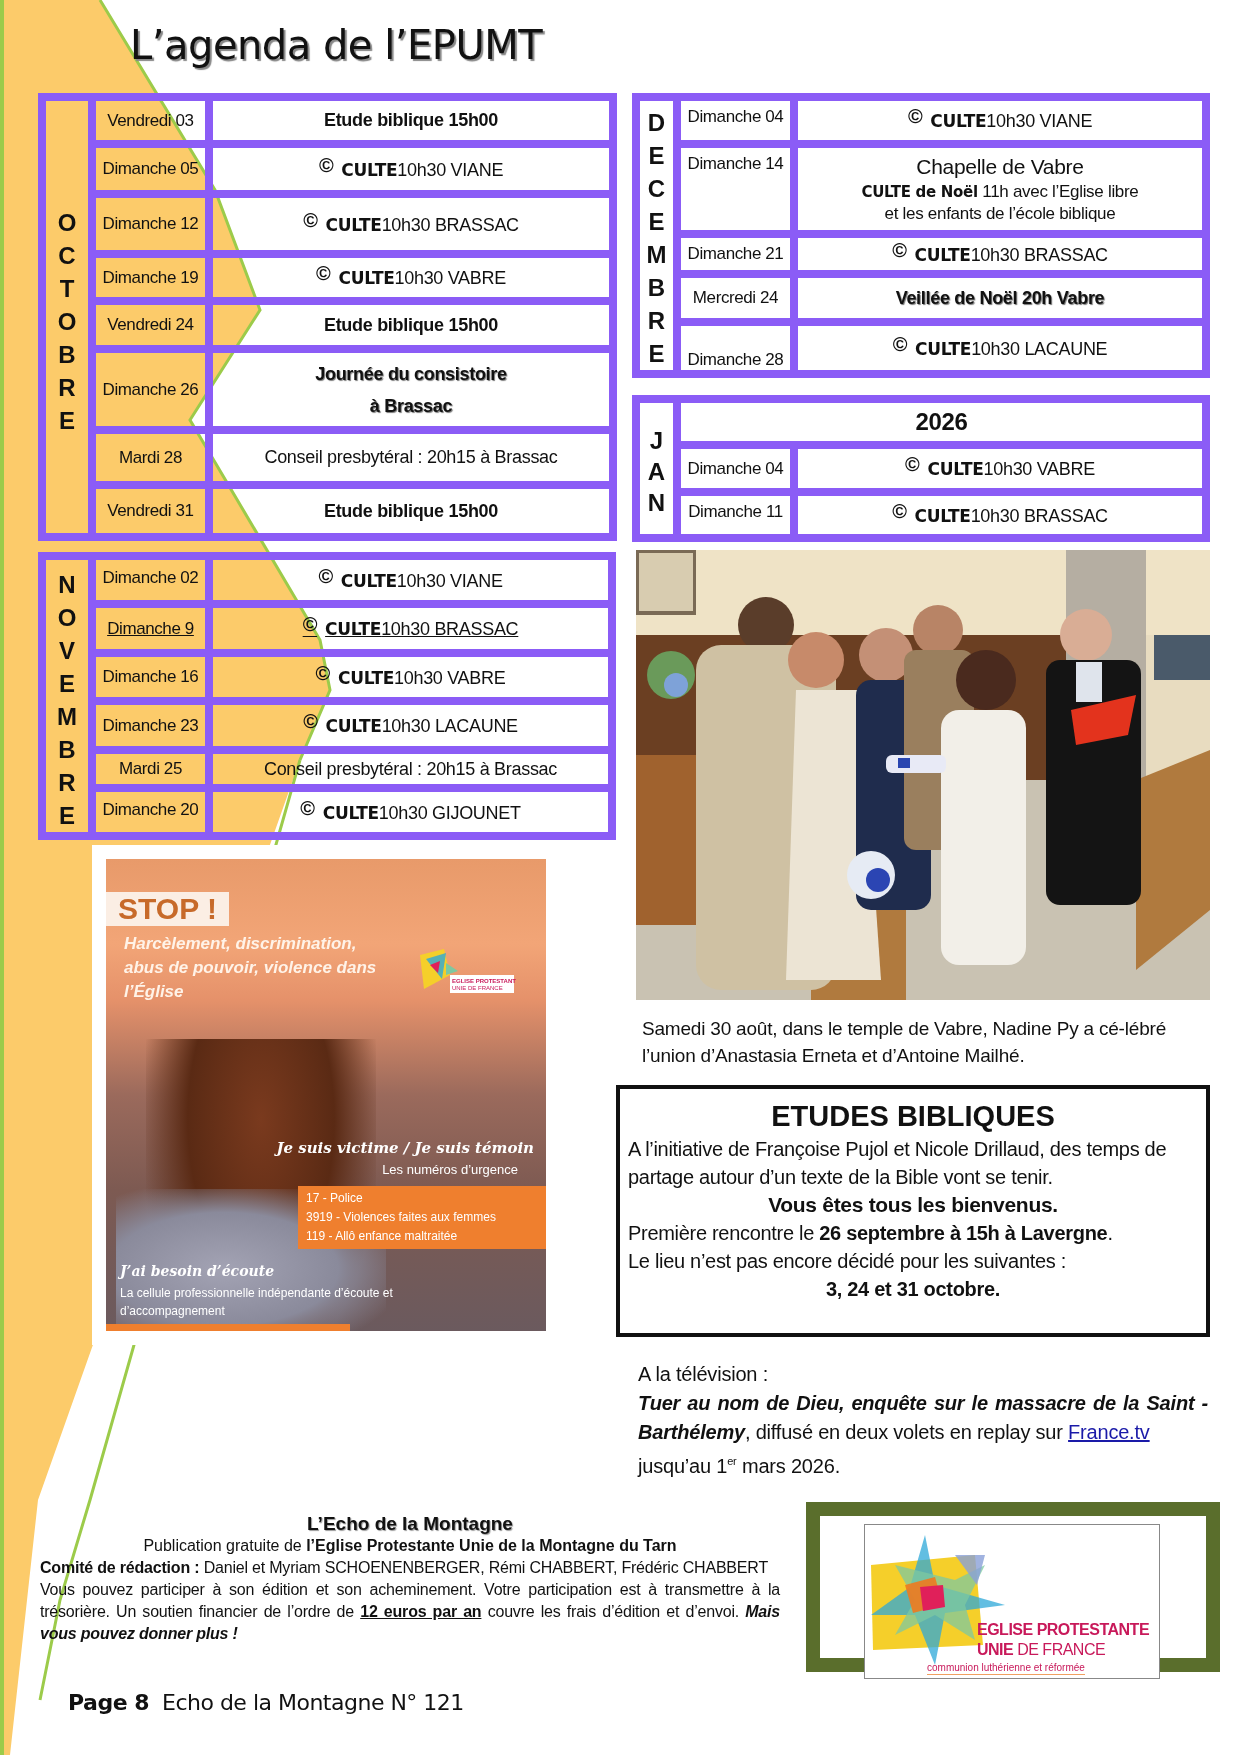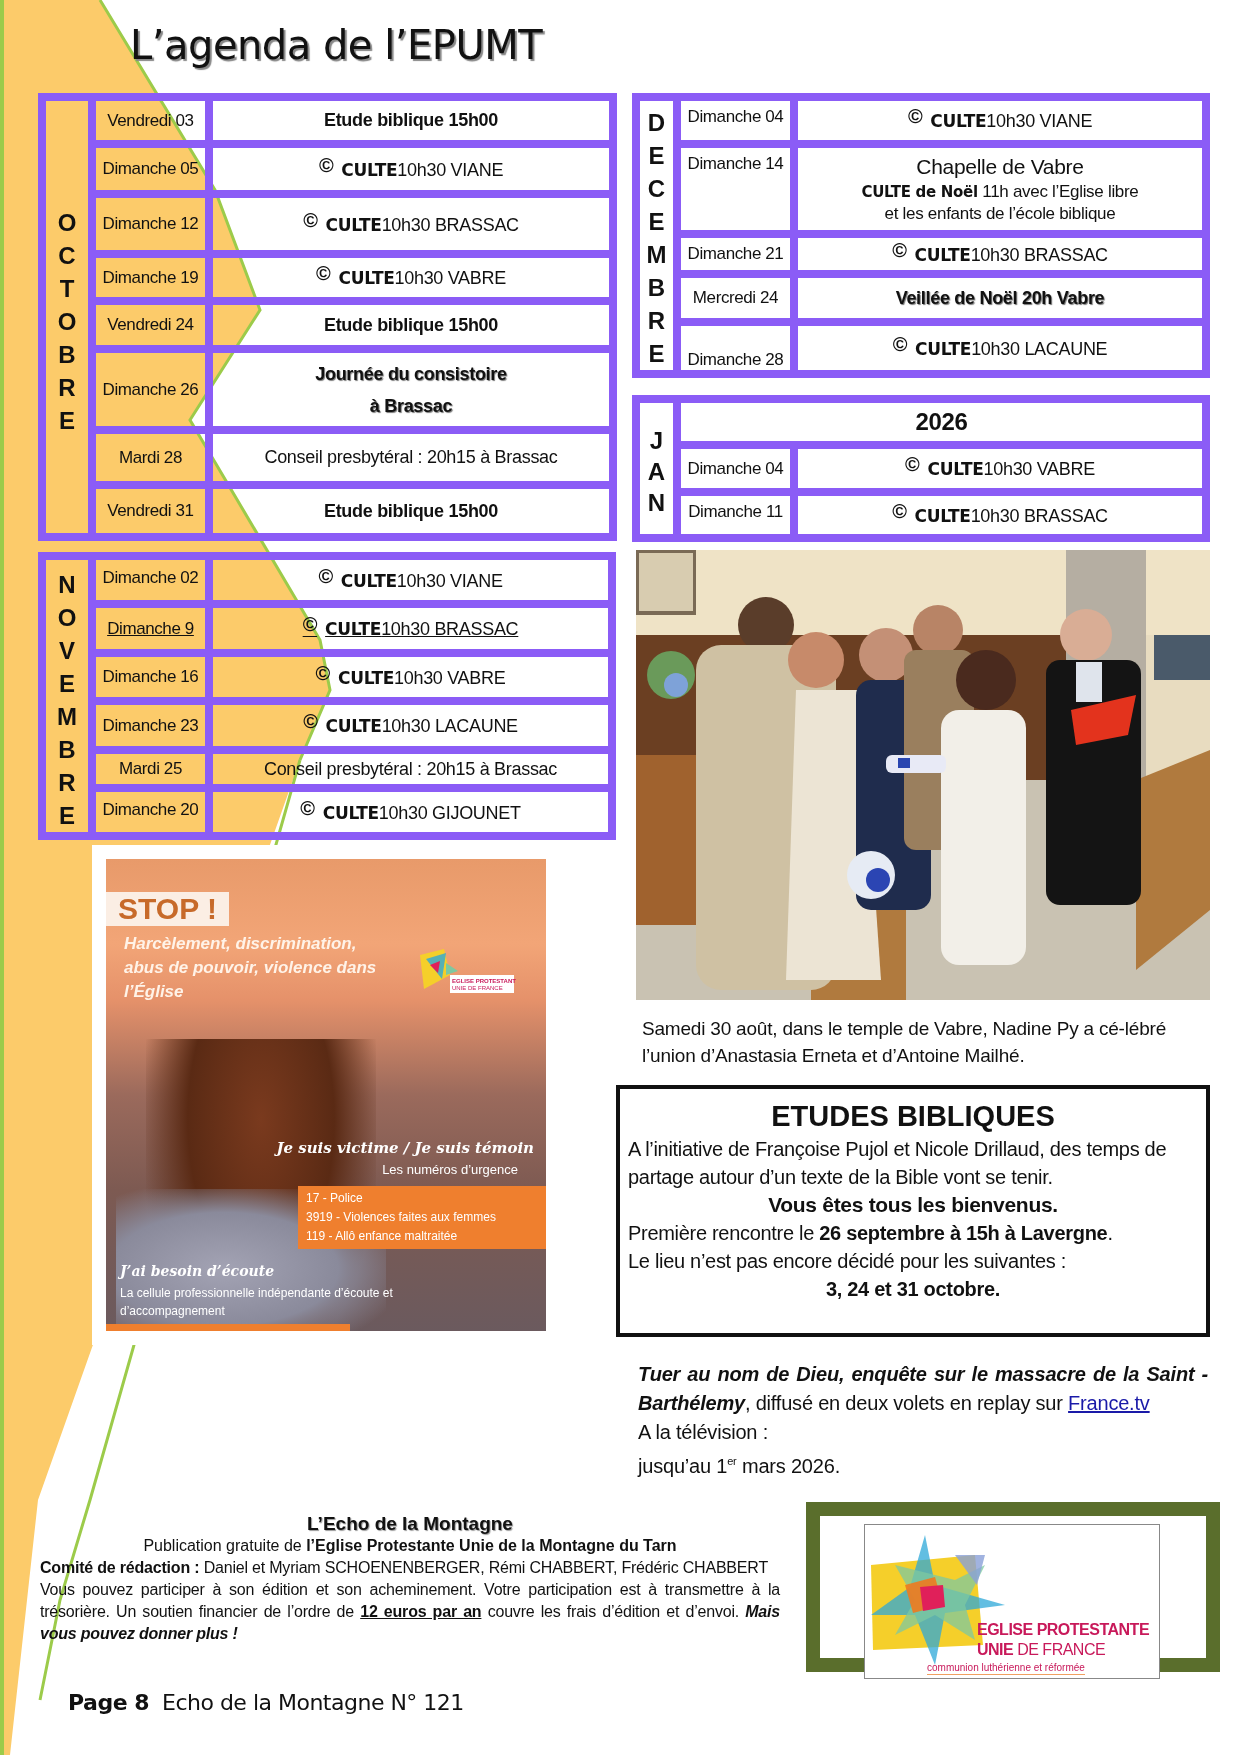--- a/index.html
+++ b/index.html
@@ -340,22 +340,22 @@
 <div class="etudes">
   <h2>ETUDES BIBLIQUES</h2>
   <p>A l’initiative de Françoise Pujol et Nicole Drillaud, des temps de partage autour d’un texte de la Bible vont se tenir.</p>
   <p class="center" style="font-weight:bold; font-size:21px;">Vous êtes tous les bienvenus.</p>
   <p><span>Première rencontre le </span><b>26 septembre à 15h à Lavergne</b><span>.</span></p>
   <p>Le lieu n’est pas encore décidé pour les suivantes :</p>
   <p class="center" style="font-weight:bold;">3, 24 et 31 octobre.</p>
 </div>
 
 <div class="tv">
+  <div>A la télévision :</div>
   <div style="text-align:justify;"><b><i>Tuer au nom de Dieu, enquête sur le massacre de la Saint -Barthélemy</i></b><span>, diffusé en deux volets en replay sur </span><a>France.tv</a></div>
-  <div>A la télévision :</div>
   <div><span>jusqu’au 1</span><sup>er</sup><span> mars 2026.</span></div>
 </div>
 
 <div class="poster">
   <div class="poster-inner">
     <div class="hair"></div>
     <div class="shirt"></div>
     <div class="stop-box">STOP !</div>
     <div class="poster-head">Harcèlement, discrimination, abus de pouvoir, violence dans l’Église</div>
     <svg class="mini-logo" viewBox="0 0 100 52">

